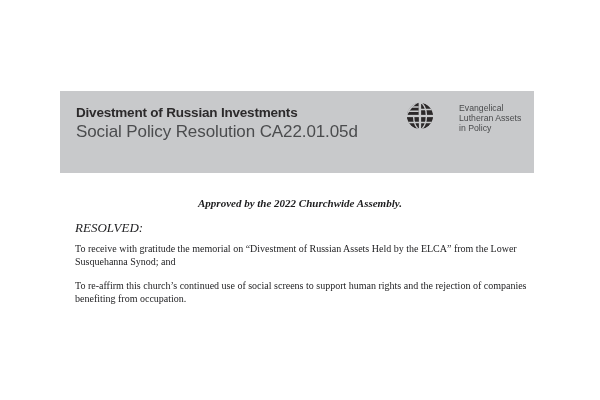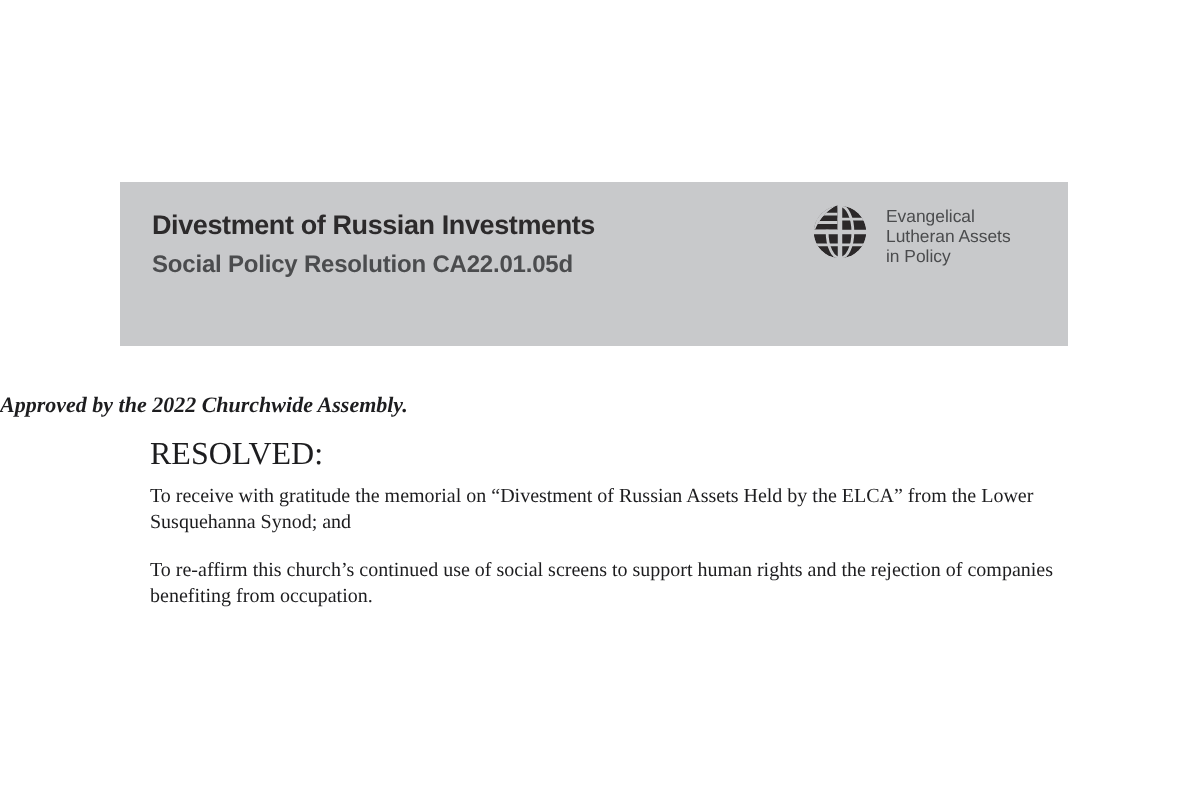--- a/index.html
+++ b/index.html
@@ -30,35 +30,35 @@
   }
   .doc-title {
     font-size: 13.5px;
     font-weight: bold;
     letter-spacing: -0.2px;
     color: var(--title-text, #2c2a2b);
     line-height: 17px;
   }
   .doc-subtitle {
     margin-top: 3px;
-    font-size: 12px;
-    font-weight: bold;
+    font-size: 17px;
+    font-weight: normal;
     letter-spacing: -0.1px;
     color: var(--subtitle-text, #4b4c4e);
     line-height: 16px;
   }
 
   
   .logo {
     position: absolute;
     left: 346px;
     top: 11px;
     display: flex;
     align-items: flex-start;
-    gap: 9px;
+    gap: 25px;
   }
   .globe { width: 28px; height: 28px; display: block; }
   .g-dark { fill: var(--logo-mark, #2b2829); }
   .g-line { stroke: var(--band, #c8c9cb); stroke-width: 5; fill: none; }
   .g-cut  { fill: var(--band, #c8c9cb); }
   .logo-text {
     padding-top: 1px;
     font-size: 8.7px;
     line-height: 10px;
     letter-spacing: 0;
@@ -74,31 +74,33 @@
     width: 100%;
     height: 100%;
     font-family: "Liberation Serif", serif;
     color: var(--body-text, #1d1d1f);
   }
   .approved {
     position: absolute;
     top: 196px;
     left: 0;
     width: 600px;
+    text-align: center;
     font-size: 11px;
     line-height: 14px;
     font-style: italic;
     font-weight: bold;
   }
   .resolved {
     position: absolute;
     top: 221px;
     left: 75px;
-    font-size: 16px;
+    font-size: 13px;
     line-height: 13px;
+    font-style: italic;
   }
   .clause {
     position: absolute;
     left: 75px;
     width: 460px;
     font-size: 10px;
     line-height: 13px;
     white-space: pre-line;
   }
   .clause-1 { top: 242px; }

